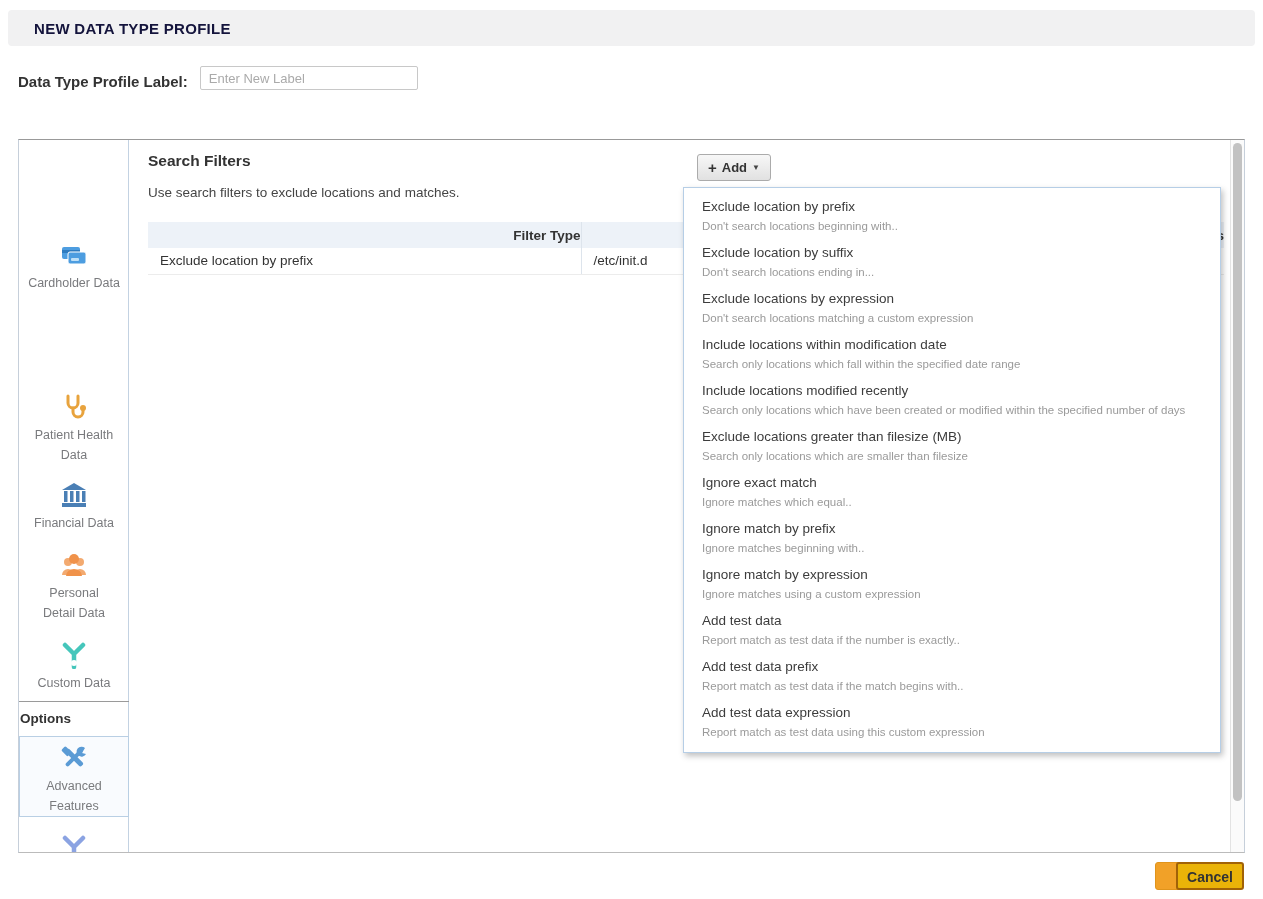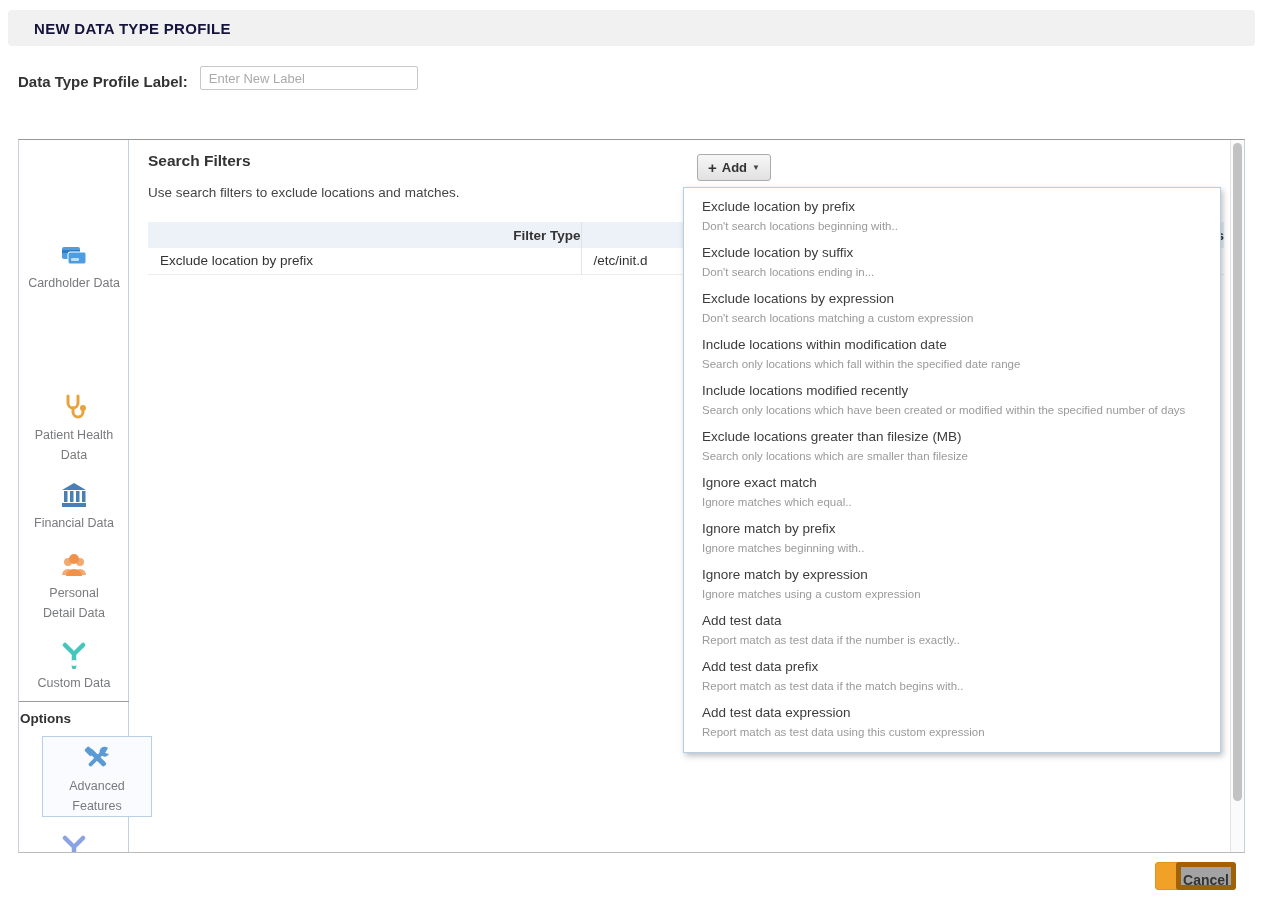--- a/index.html
+++ b/index.html
@@ -26,21 +26,21 @@
     border-bottom:1px solid #bbb; overflow:hidden; }
 
   
   .sidebar { position:absolute; left:0; top:0; width:110px; height:100%;
     border-right:1px solid #c3d2e2; background:#fff; }
   .side-item { position:absolute; left:0; width:110px; text-align:center; cursor:pointer; }
   .side-item .ic { display:block; margin:0 auto 4px auto; width:28px; height:28px; }
   .side-item .cap { font-size:12.5px; color:#797a7d; line-height:20px; white-space:pre-line; }
   .opt-sep { position:absolute; left:0; top:561px; width:110px; border-top:1px solid #9a9a9a; }
   .opt-head { position:absolute; left:1px; top:571px; font-size:13.5px; font-weight:bold; color:#333; }
-  .side-item.selected { border:1px solid #b9cfe4; background:#f9fbfe; padding-top:7px; height:81px;margin-left:23px; }
+  .side-item.selected { border:1px solid #b9cfe4; background:#f9fbfe; padding-top:7px; height:81px; }
 
   
   .content-title { position:absolute; left:129px; top:12px; font-size:15.5px; font-weight:bold; color:#333; }
   .content-desc  { position:absolute; left:129px; top:45px; font-size:13.5px; color:#454545; }
 
   .ftable { position:absolute; left:129px; top:82px; width:1076px; border-collapse:collapse; table-layout:fixed; }
   .ftable th { background:#edf2f8; font-size:13.5px; font-weight:bold; color:#333;
     text-align:right; height:26px; padding:0 0 0 12px; }
   .ftable td { font-size:13.5px; color:#333; height:26px; padding:0 0 0 12px;
     border-bottom:1px solid #ececec; }
@@ -66,21 +66,21 @@
     padding:6px 0; z-index:20; }
   .dd-item { height:46px; padding:4px 14px 0 18px; cursor:pointer; }
   .dd-title { font-size:13.5px; color:#3c3c3c; line-height:18px; }
   .dd-sub { font-size:11.5px; color:#9a9a9a; line-height:15px; margin-top:3px; }
 
   
   .btn { position:absolute; top:862px; height:28px; border-radius:3px; font-size:14px;
     font-weight:bold; text-align:center; line-height:26px; cursor:pointer;
     font-family:"Liberation Sans",sans-serif; }
   .btn-ok { left:1155px; width:63px; background:#f1a128; border:1px solid #e0941c; color:#fff; }
-  .btn-cancel { left:1176px; width:60px; background:#a3a3a3; border:5px solid #a16207; color:#333; }
+  .btn-cancel { left:1176px; width:68px; background:#eab308; border:2px solid #a16207; color:#333; }
 </style>
 </head>
 <body>
 
 <div class="titlebar">
   <h1>NEW DATA TYPE PROFILE</h1>
 </div>
 
 <div class="label-row">
   <span class="lbl">Data Type Profile Label:</span>

